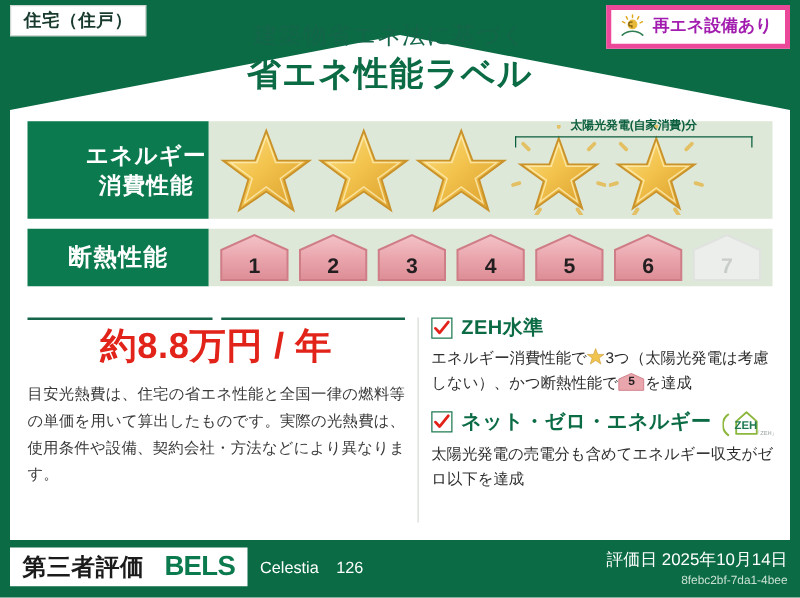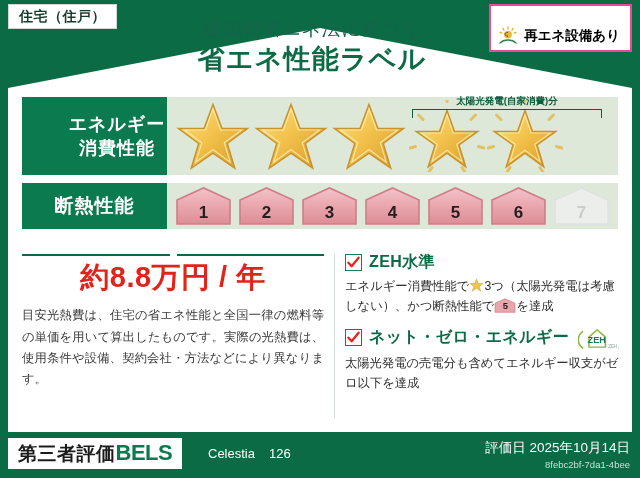--- a/index.html
+++ b/index.html
@@ -12,23 +12,23 @@
   
   .top-badges { position: absolute; top: 0; left: 0; width: 640px; height: 34px; z-index: 40; }
   .tag-housing {
     position: absolute; left: 8px; top: 4px;
     background: #ffffff; border: 1px solid #cfd8d2;
     padding: 4px 10px 5px; font-size: 14px; font-weight: 700;
     color: #173a2c; letter-spacing: .5px; line-height: 1;
   }
   .tag-renew {
     position: absolute; right: 8px; top: 4px;
-    background: #ffffff; border: 2px solid #ec4899;
-    padding: 20px 10px 4px 6px; display: flex; align-items: center; gap: 5px;
-    font-size: 13.5px; font-weight: 700; color: #000000; line-height: 1;
+    background: #ffffff; border: 4px solid #ec4899;
+    padding: 3px 10px 4px 6px; display: flex; align-items: center; gap: 5px;
+    font-size: 13.5px; font-weight: 700; color: #a21caf; line-height: 1;
   }
   .sun-ico { width: 22px; height: 20px; flex: 0 0 auto; display:block; }
 
   
   .card {
     position: absolute; left: 8px; top: 28px; width: 624px; height: 404px;
     background: #ffffff; z-index: 10;
     -webkit-clip-path: polygon(0 60px, 50% 0, 100% 60px, 100% 100%, 0 100%);
     clip-path: polygon(0 60px, 50% 0, 100% 60px, 100% 100%, 0 100%);
   }
@@ -87,21 +87,21 @@
   .claim-body { font-size: 12.3px; color: #2e2e2e; line-height: 1.66; margin-top: 3px; }
   .inline-star { width: 15px; height: 14px; vertical-align: -2px; display: inline-block; }
   .inline-grade { display: inline-block; width: 22px; height: 15px; position: relative; vertical-align: -3px; }
   .inline-grade svg { position: absolute; inset: 0; width: 100%; height: 100%; }
   .inline-grade b { position: absolute; inset: 0; display: flex; align-items: flex-end; justify-content: center; font-size: 9.5px; color: #231f20; }
 
   
   .footer { position: absolute; left: 0; bottom: 0; width: 640px; height: 46px; z-index: 30; }
   .bels-box {
     position: absolute; left: 8px; top: 6px; background: #ffffff;
-    padding: 4px 10px 5px; display: flex; align-items: baseline; gap: 0; line-height: 1;
+    padding: 4px 10px 5px; display: flex; align-items: baseline; gap: 16px; line-height: 1;
   }
   .bels-jp { font-size: 19px; font-weight: 700; color: #1b1b1b; letter-spacing: .5px; }
   .bels-en { font-size: 22px; font-weight: 700; color: #0b7a4e; letter-spacing: -.5px; }
   .proj { position: absolute; left: 208px; top: 14px; display: flex; align-items: baseline; gap: 14px; color: #ffffff; }
   .proj-name { font-size: 13px; }
   .proj-no { font-size: 13px; }
   .eval { position: absolute; right: 10px; top: 8px; text-align: right; color: #ffffff; }
   .eval-date { font-size: 13.5px; line-height: 1.2; }
   .eval-id { font-size: 9.5px; color: #c9e0d4; margin-top: 3px; line-height: 1.2; }
 </style>

